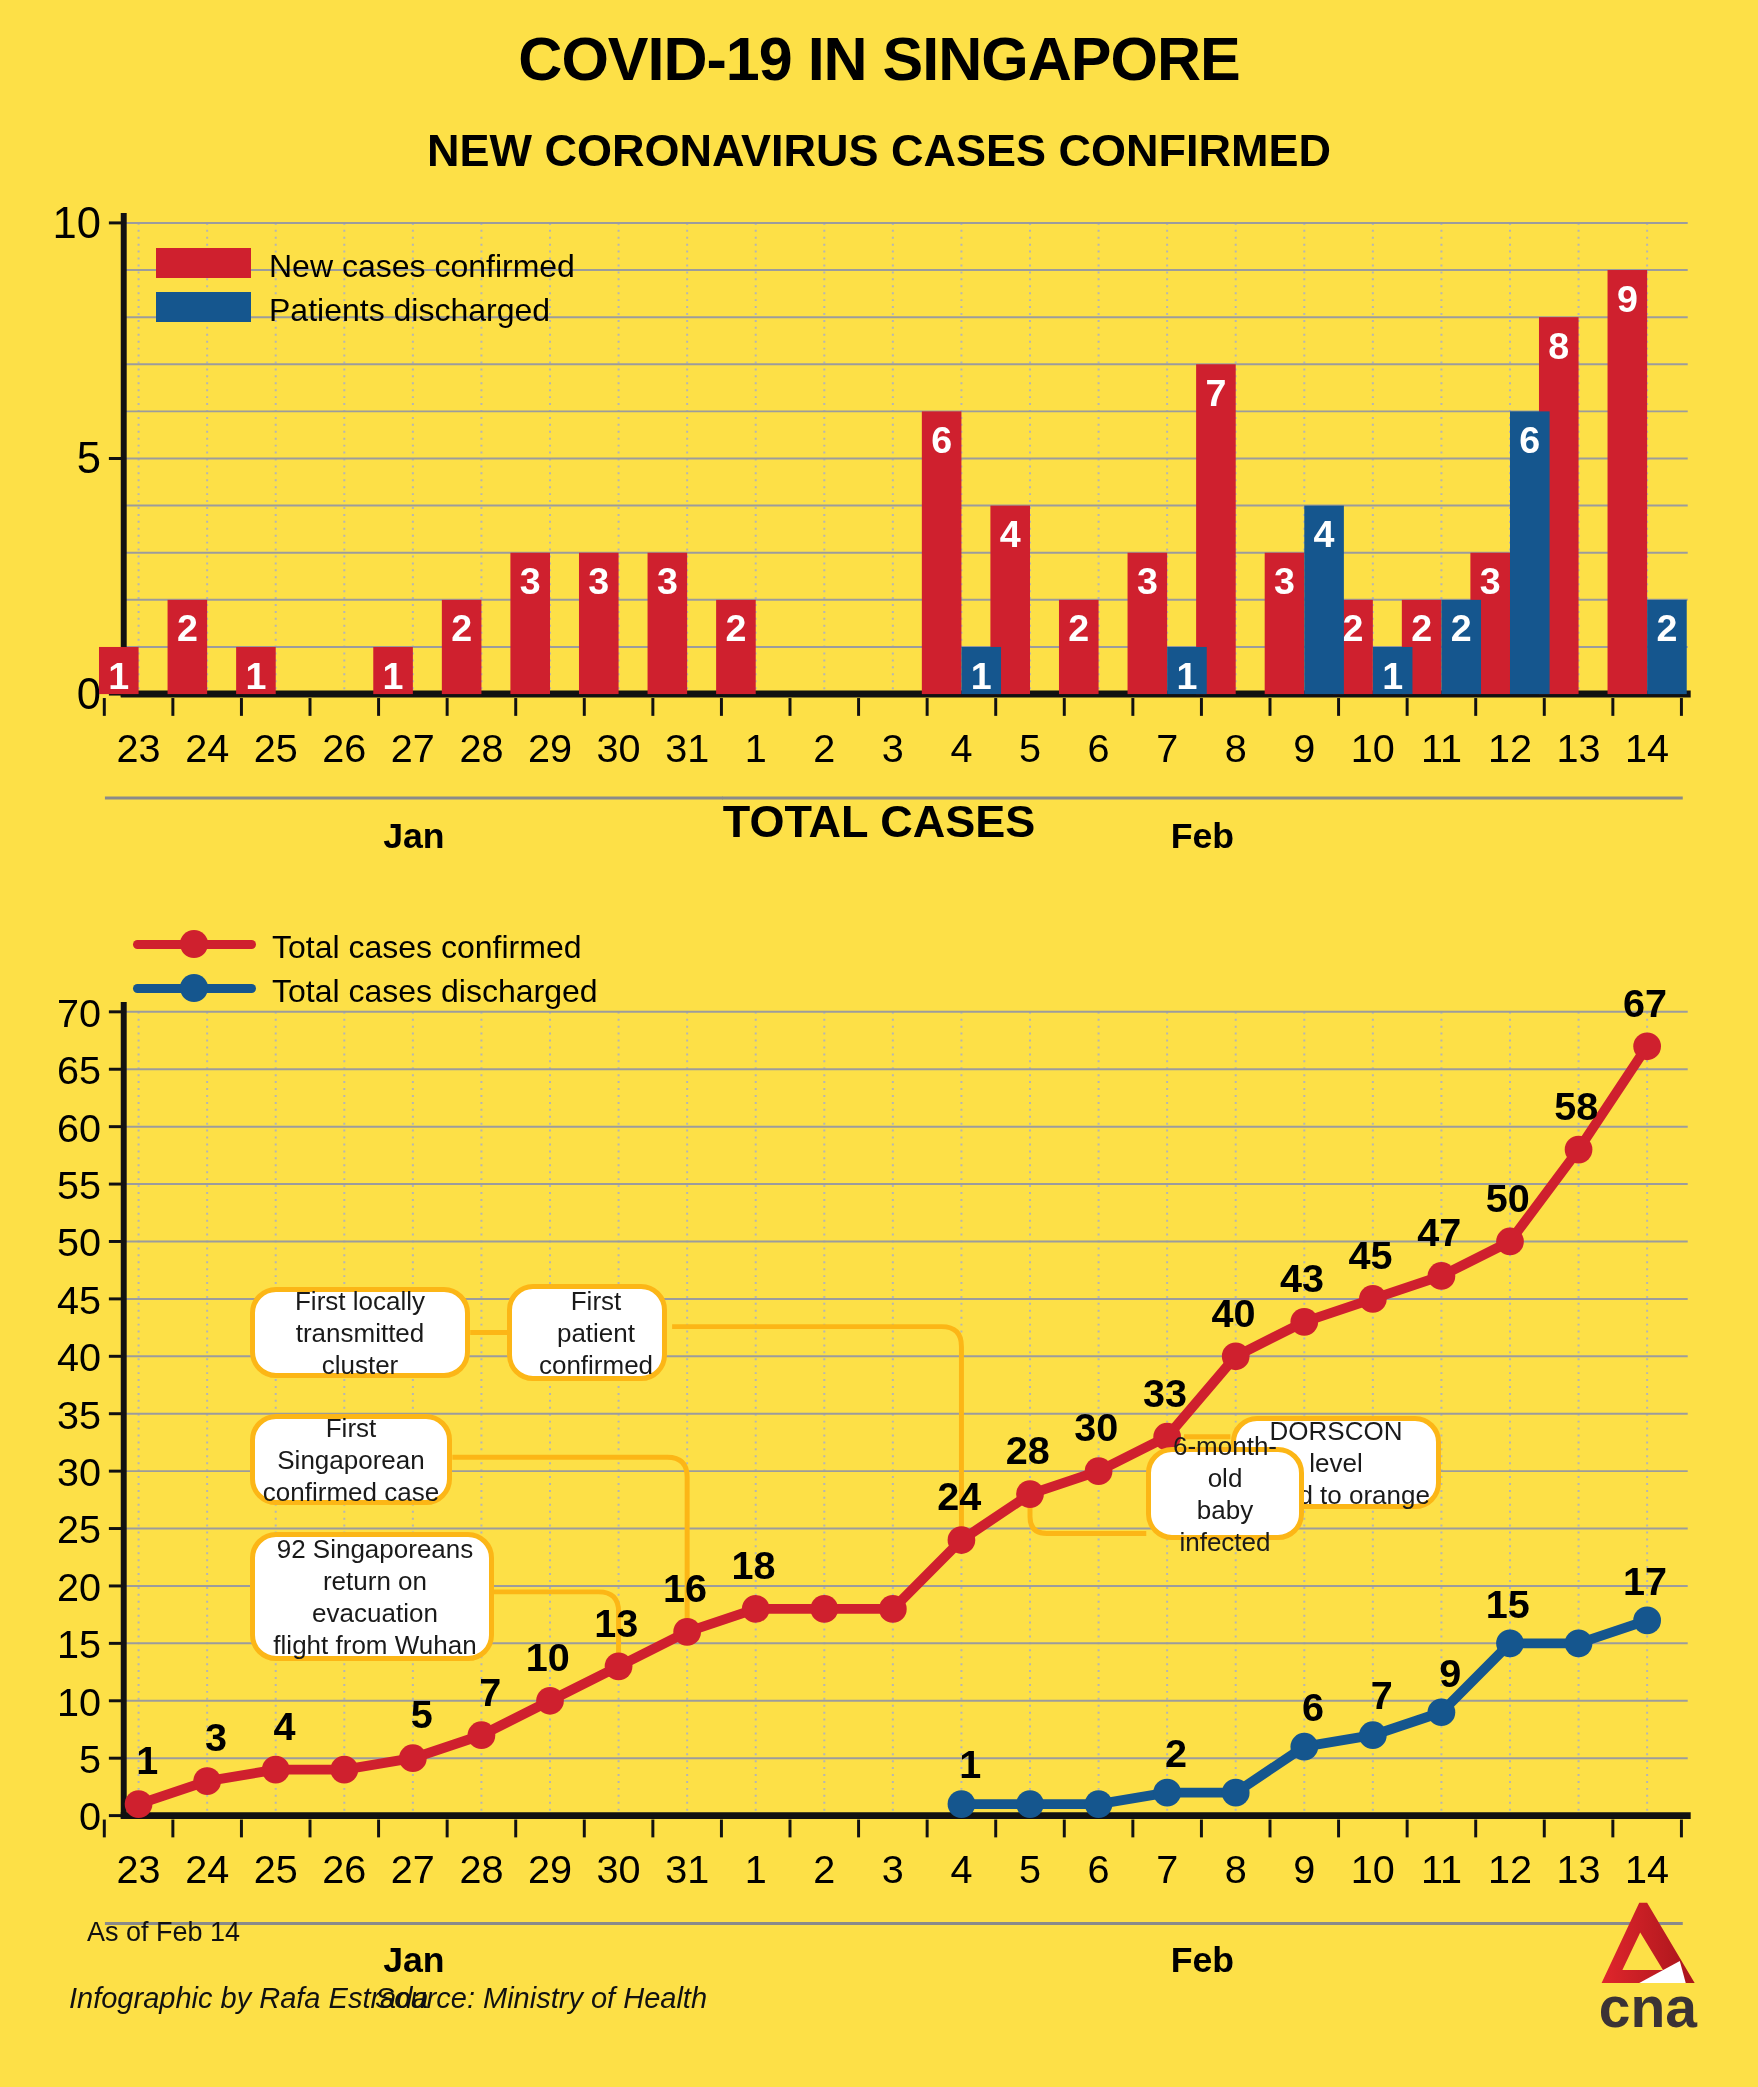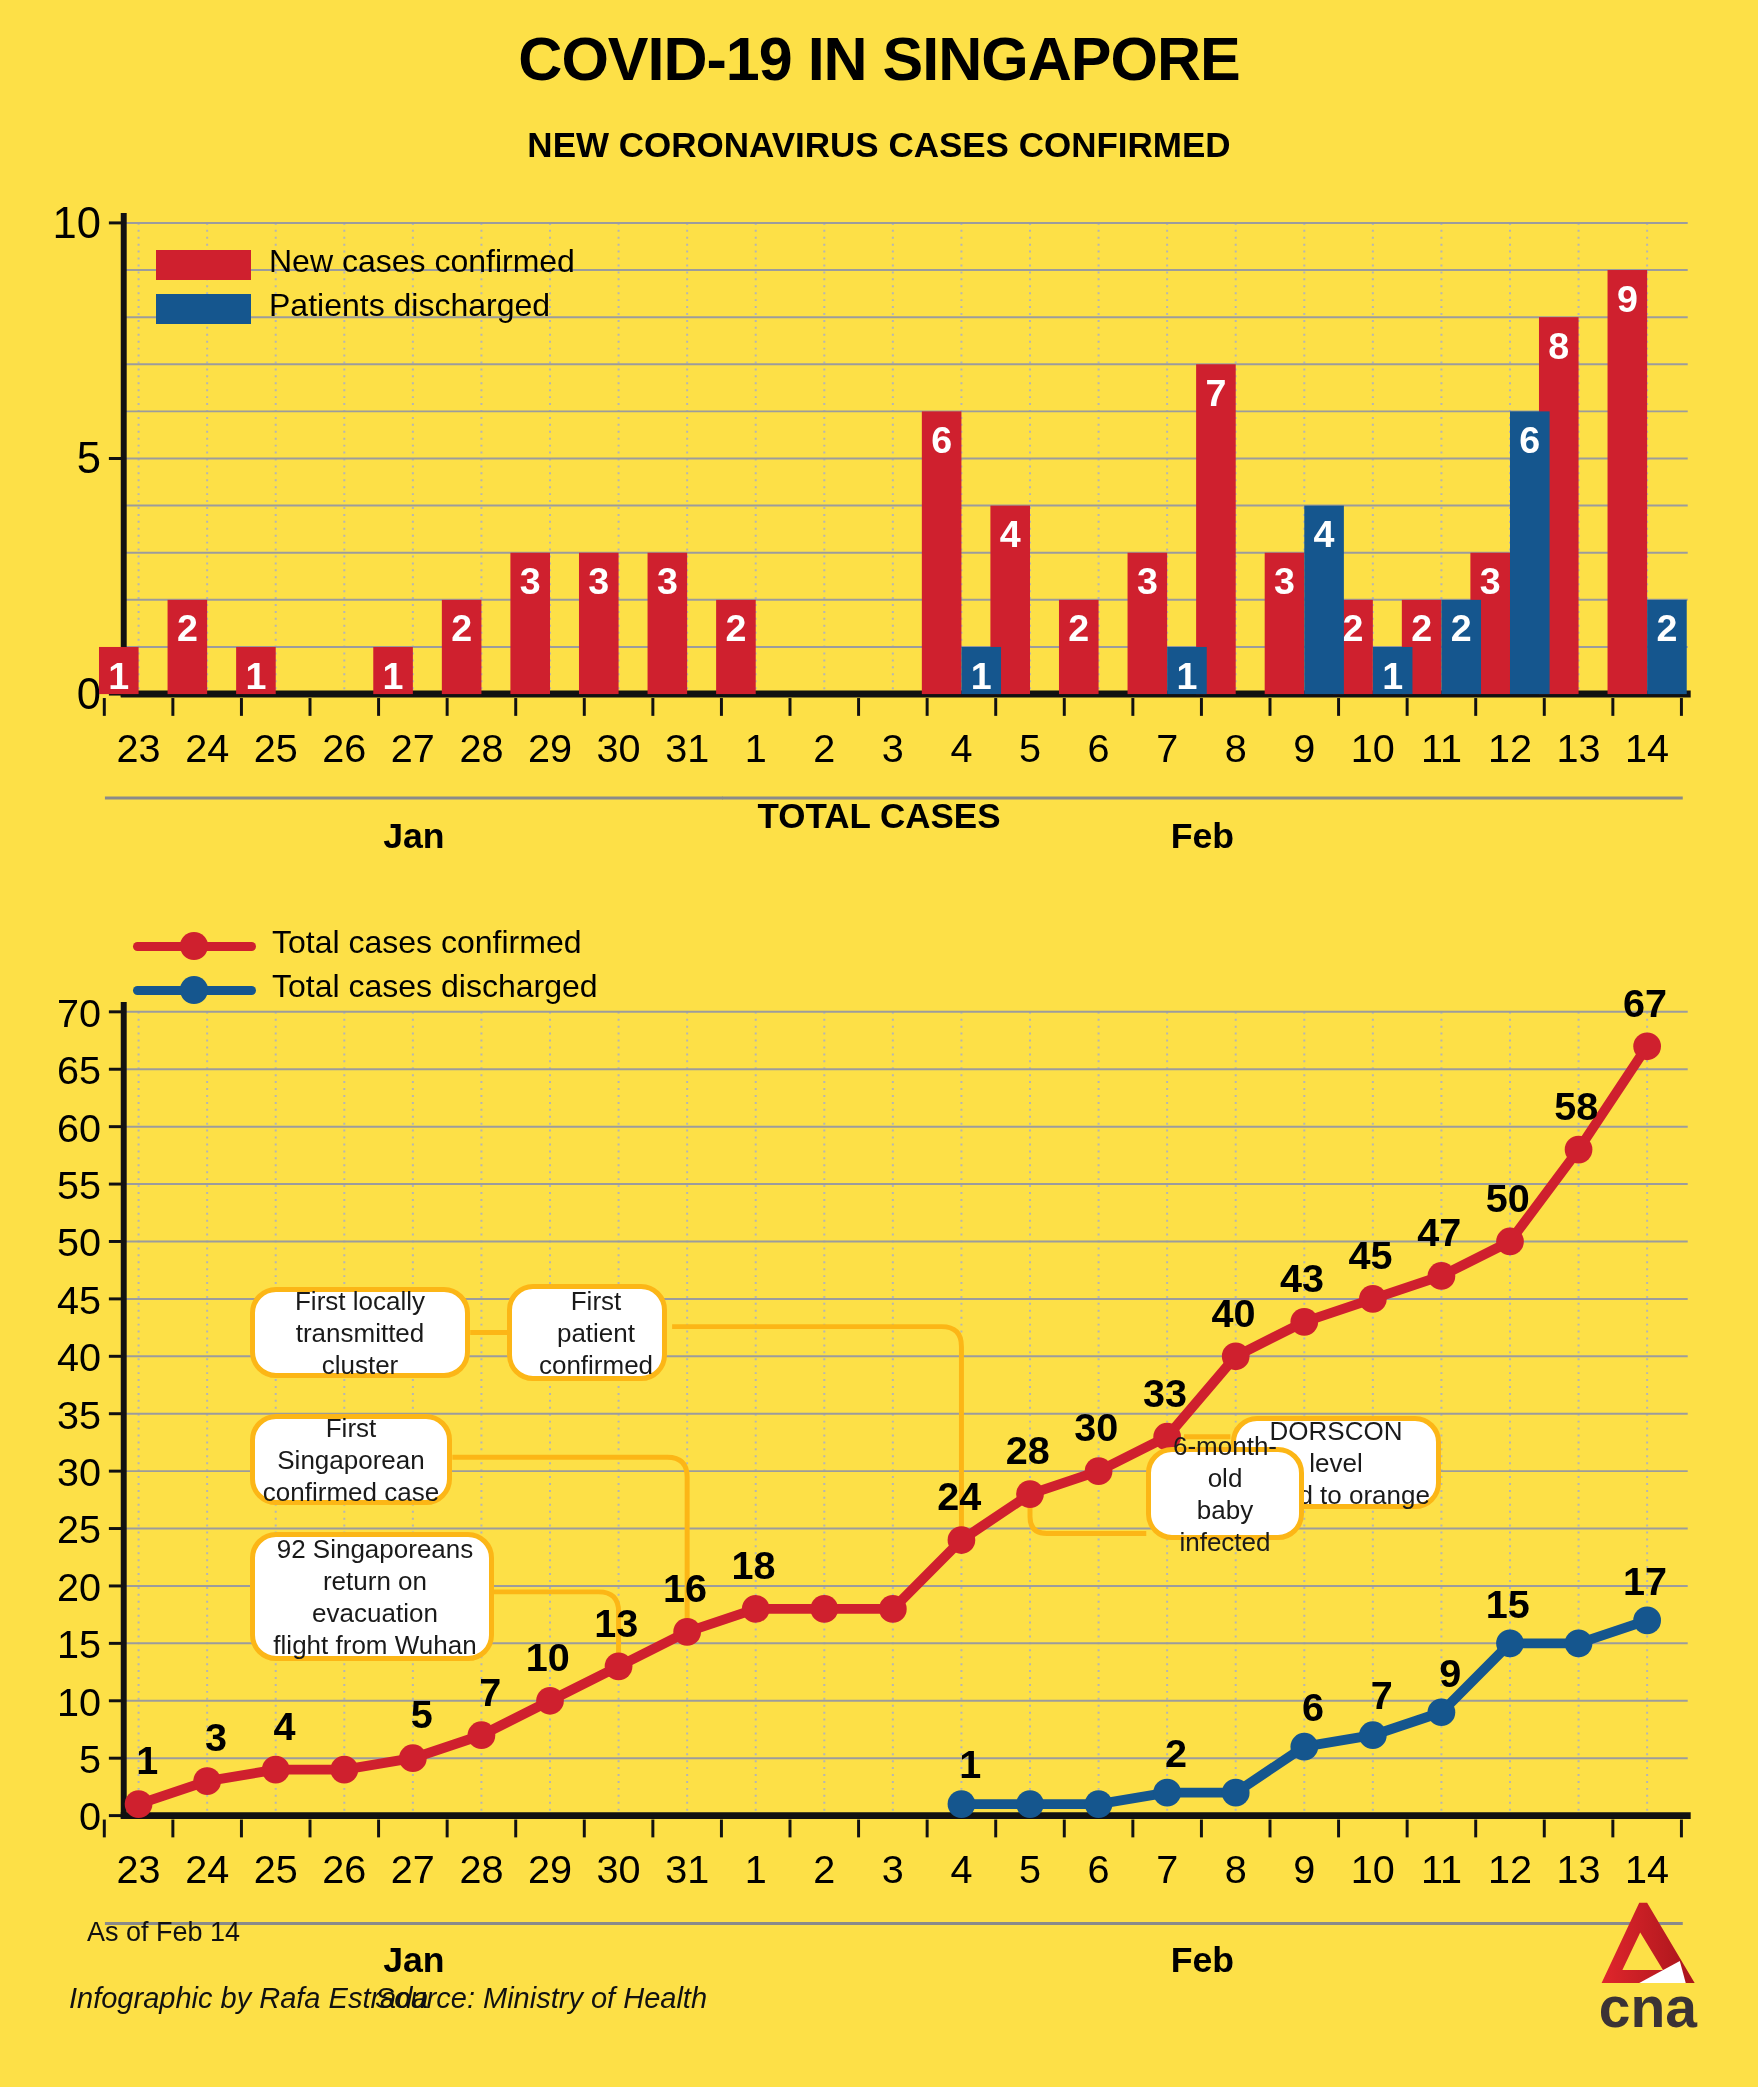--- a/index.html
+++ b/index.html
@@ -1,28 +1,28 @@
 <!DOCTYPE html>
 <html><head>
 <meta charset="utf-8">
 <style>
   html,body{margin:0;padding:0;background:#ffffff;}
   .page{position:relative;width:1758px;height:2088px;background:#fde047;
         font-family:"Liberation Sans",sans-serif;color:#000;overflow:hidden;}
   .main-title{position:absolute;left:0;right:0;top:24px;text-align:center;
         font-size:61px;font-weight:bold;letter-spacing:-1px;}
   .chart-title{position:absolute;left:0;right:0;text-align:center;
-        font-size:35px;font-weight:bold;letter-spacing:0px;}
+        font-size:45px;font-weight:bold;letter-spacing:0px;}
   #bar-title{top:125px;}
   #line-title{top:796px;}
   svg.layer{position:absolute;left:0;top:0;}
   .legend{position:absolute;display:flex;flex-direction:column;gap:12px;}
   #bar-legend{left:156px;top:248px;}
   #line-legend{left:133px;top:929px;}
-  .legend-row{display:flex;align-items:flex-end;height:32px;}
+  .legend-row{display:flex;align-items:flex-start;height:32px;}
   .swatch-rect{width:95px;height:30px;margin-right:18px;flex:0 0 auto;}
   .swatch-line{width:123px;height:30px;position:relative;margin-right:16px;flex:0 0 auto;}
   .swatch-line .lb{position:absolute;left:0;top:11px;width:100%;height:9px;border-radius:5px;}
   .swatch-line .dt{position:absolute;left:47px;top:1px;width:28px;height:28px;border-radius:50%;}
   .legend-label{font-size:32px;}
   .annotation{position:absolute;box-sizing:border-box;border:5px solid #fcb616;border-radius:26px;
         background:#fff;display:flex;align-items:center;justify-content:center;text-align:center;
         font-size:26px;line-height:32px;color:#1a1a1a;padding:4px 6px;}
   .footer-note{position:absolute;font-size:27px;color:#111;}
   .credit{font-style:italic;font-size:29px;}

